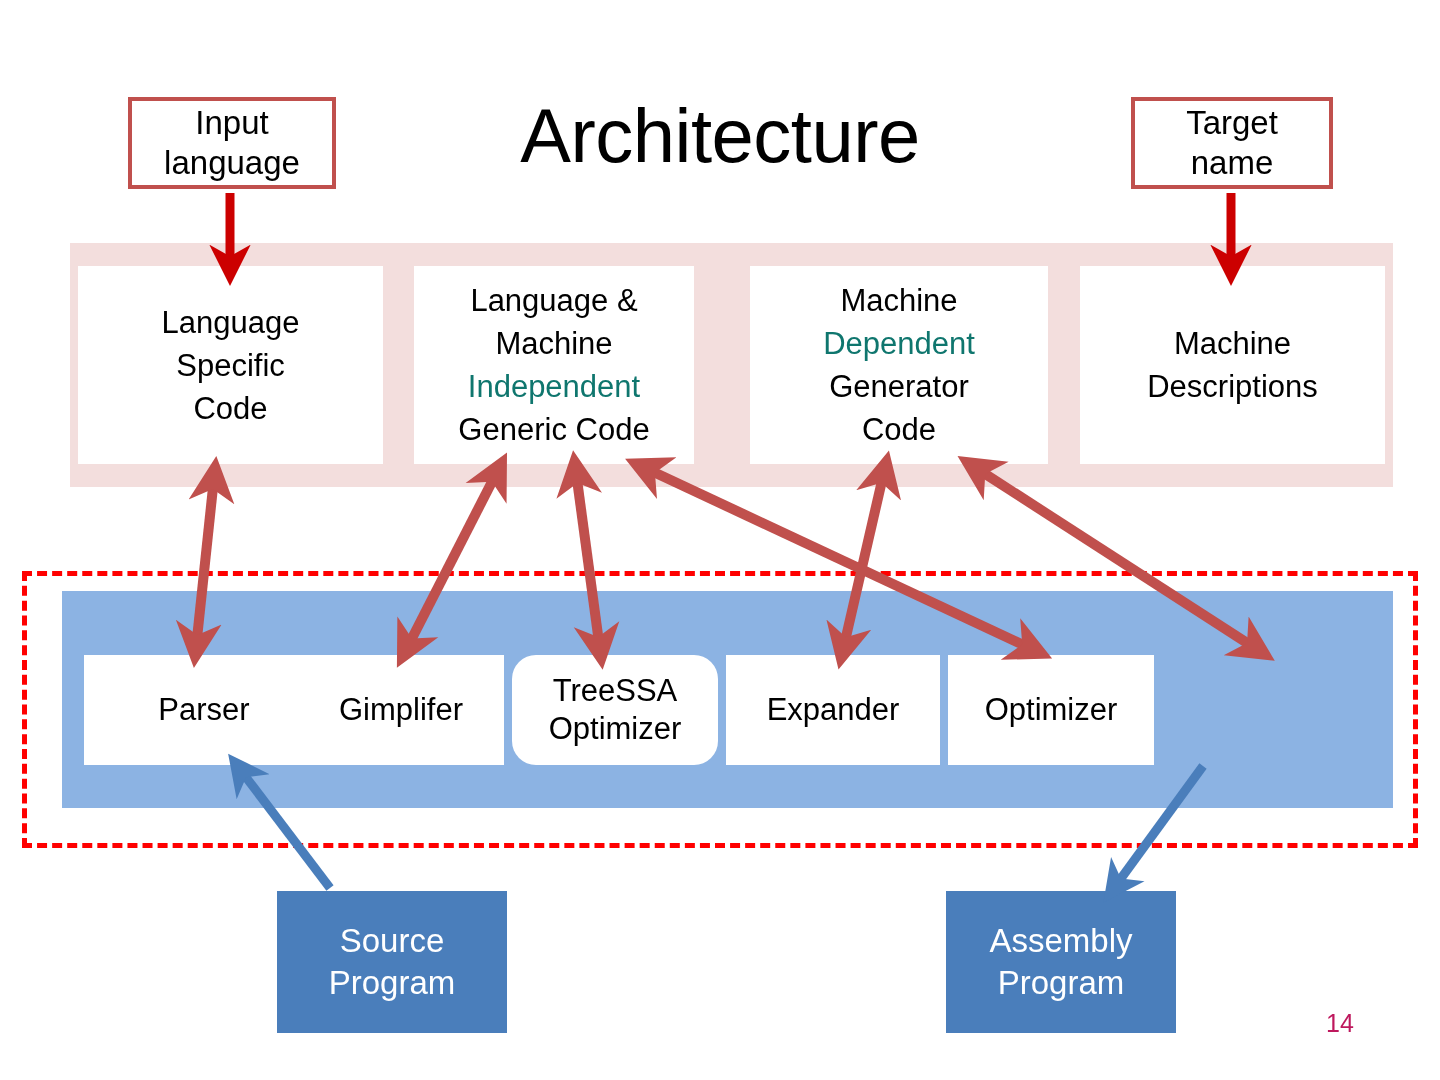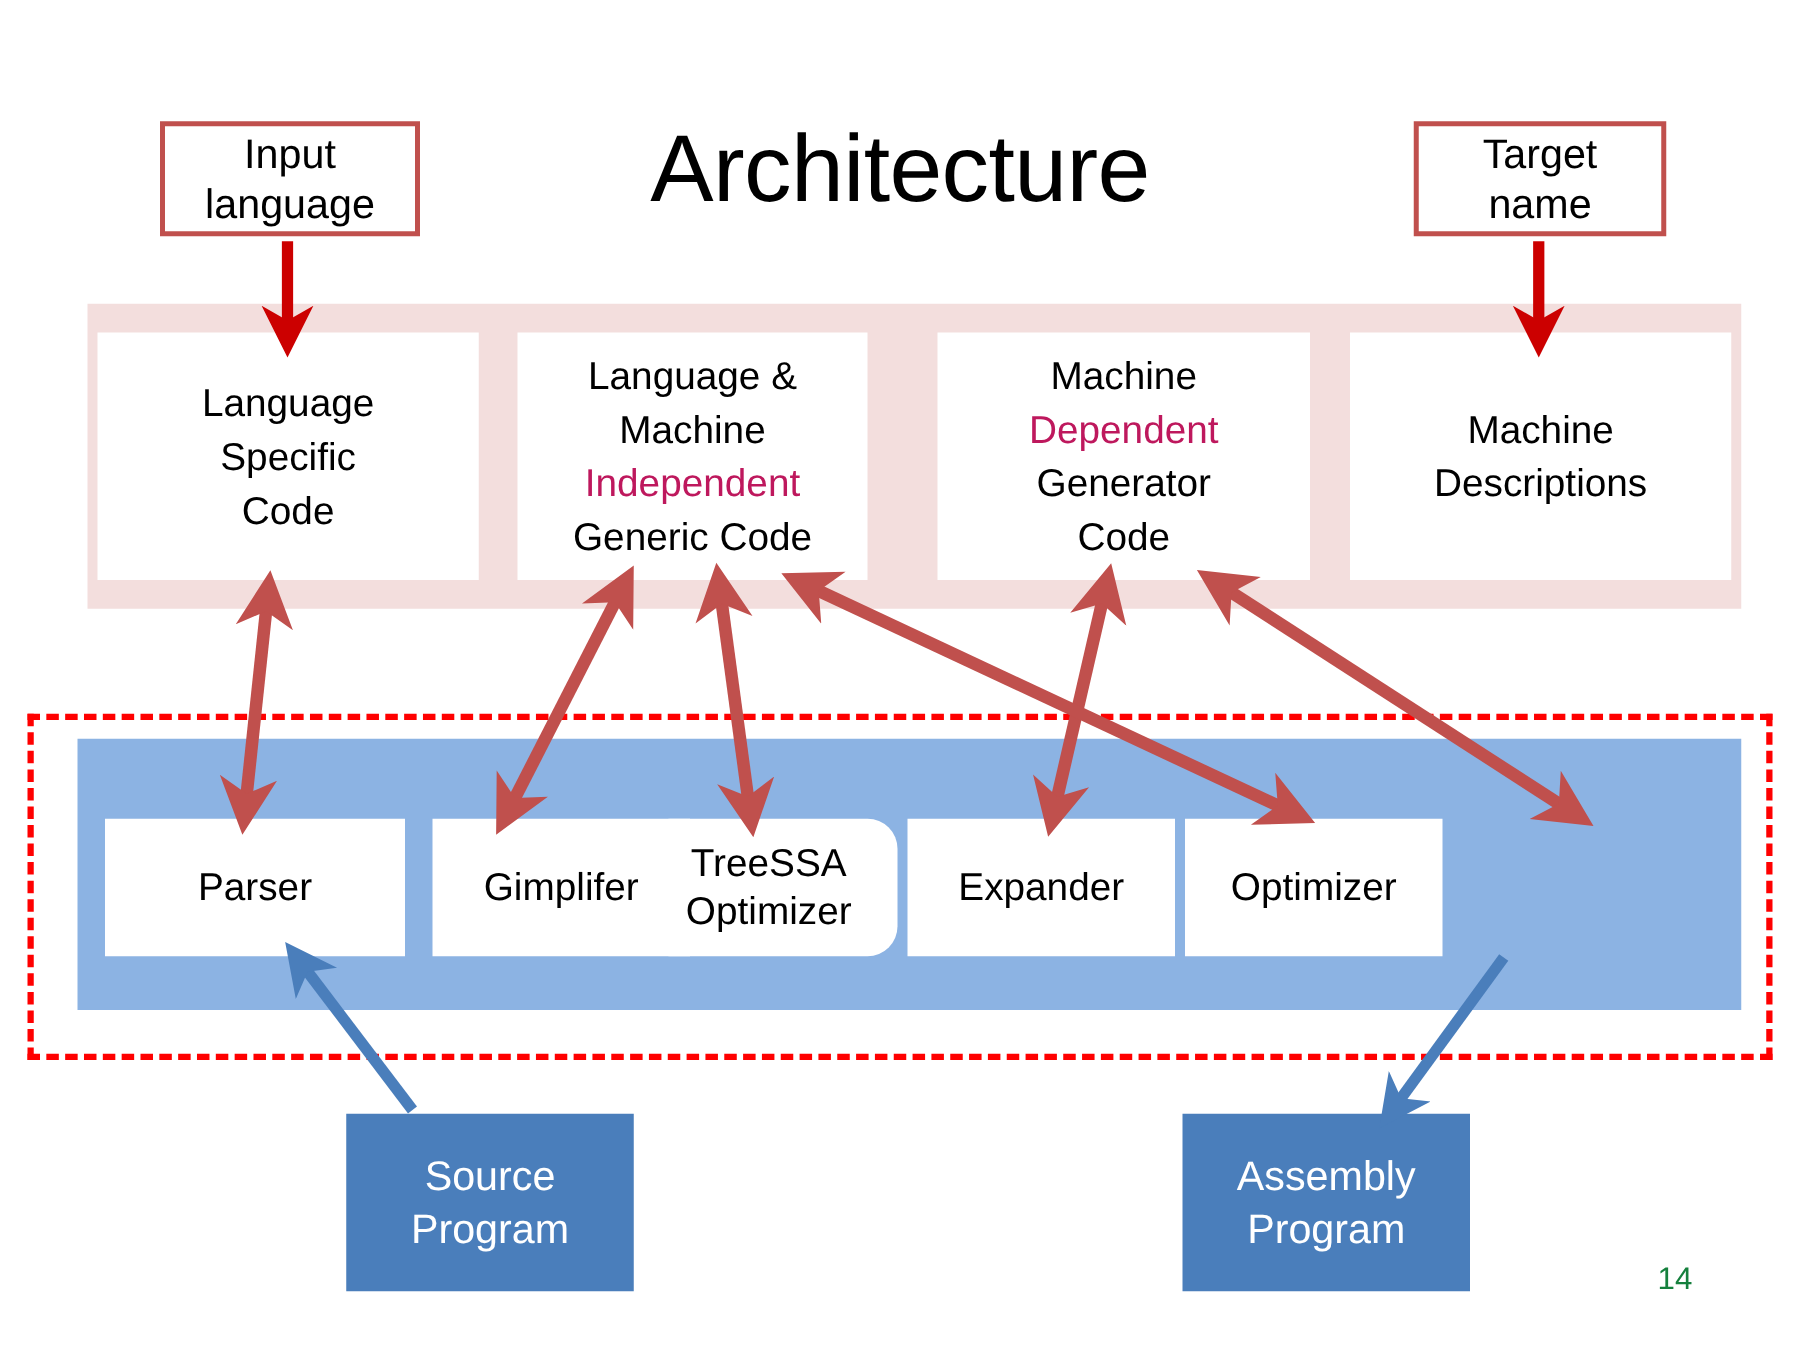--- a/index.html
+++ b/index.html
@@ -66,21 +66,21 @@
     font-size: 31px;
     line-height: 43px;
     color: #000000;
     box-sizing: border-box;
     padding: 0 6px;
   }
   #src-box-0 { left: 78px;  width: 305px; }
   #src-box-1 { left: 414px; width: 280px; }
   #src-box-2 { left: 750px; width: 298px; }
   #src-box-3 { left: 1080px; width: 305px; }
-  .hl-red { color: #be185d; }
+  .hl-red { color: #0f766e; }
 
   
   #dashed-region {
     left: 22px;
     top: 571px;
     width: 1396px;
     height: 277px;
     border: 5px dashed #ff0000;
     box-sizing: border-box;
   }
@@ -99,21 +99,21 @@
     align-items: center;
     justify-content: center;
     text-align: center;
     font-size: 31px;
     line-height: 38px;
     color: #000000;
     box-sizing: border-box;
     padding: 0 4px;
   }
   #pass-box-0 { left: 84px;   width: 240px; }
-  #pass-box-1 { left: 298px;  width: 206px; margin-left: 48px; }
+  #pass-box-1 { left: 298px;  width: 206px; }
   #pass-box-2 { left: 512px;  width: 206px; border-radius: 24px; }
   #pass-box-3 { left: 726px;  width: 214px; }
   #pass-box-4 { left: 948px;  width: 206px; }
   #pass-box-5 { left: 1162px; width: 208px; }
 
   
   .prog-box {
     top: 891px;
     height: 142px;
     background: #4a7ebb;
@@ -129,21 +129,21 @@
   #source-program-box   { left: 277px; width: 230px; }
   #assembly-program-box { left: 946px; width: 230px; }
 
   
   #page-number {
     left: 1300px;
     top: 1009px;
     width: 80px;
     text-align: center;
     font-size: 25px;
-    color: #15803d;
+    color: #be185d;
   }
 
   
   #arrow-layer {
     left: 0;
     top: 0;
     width: 1440px;
     height: 1080px;
     pointer-events: none;
   }

